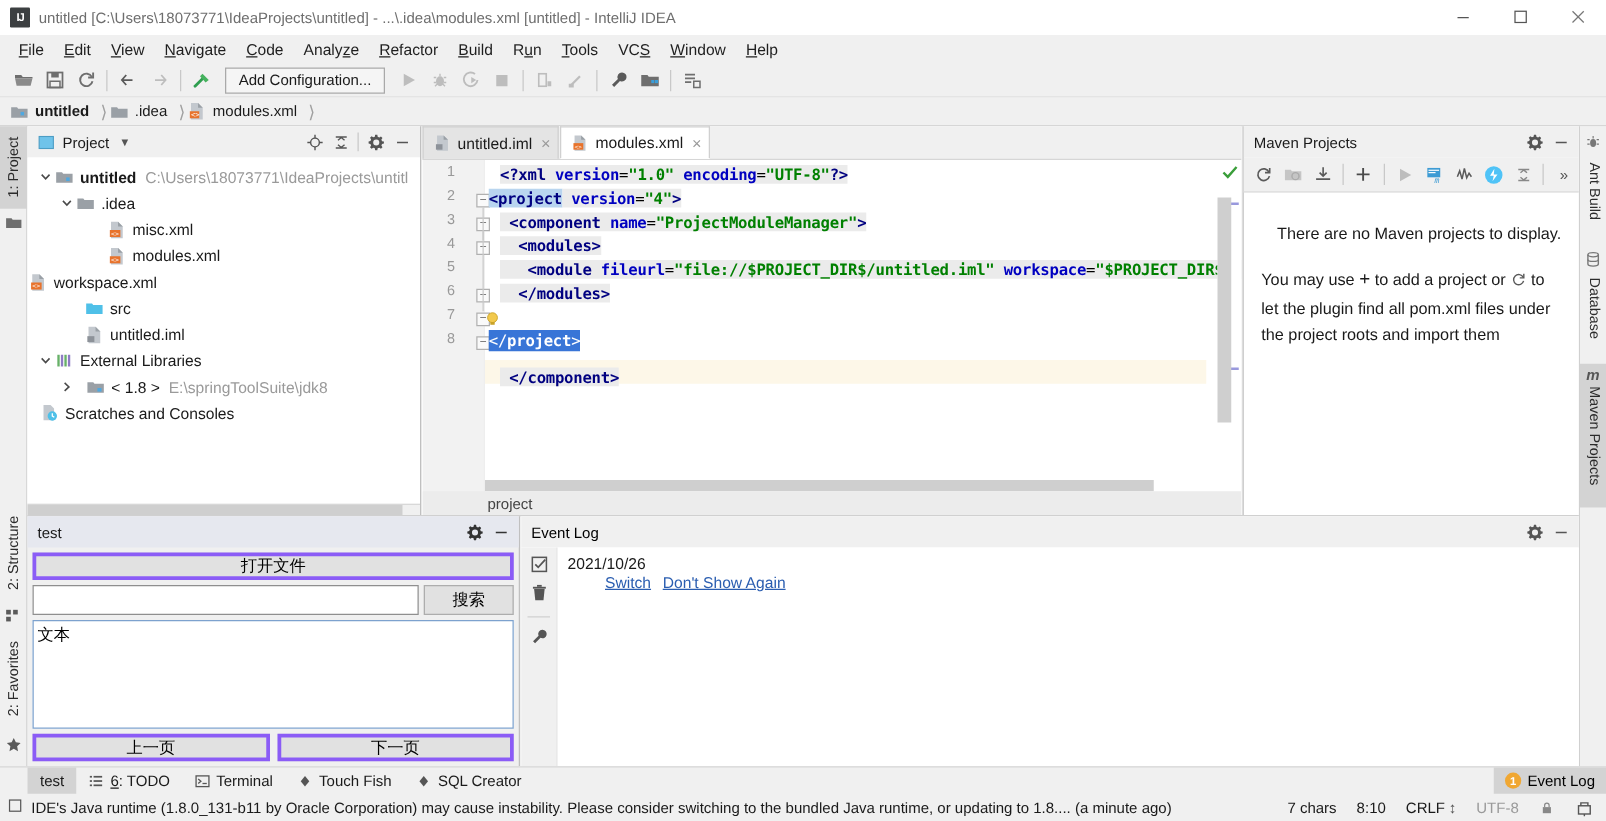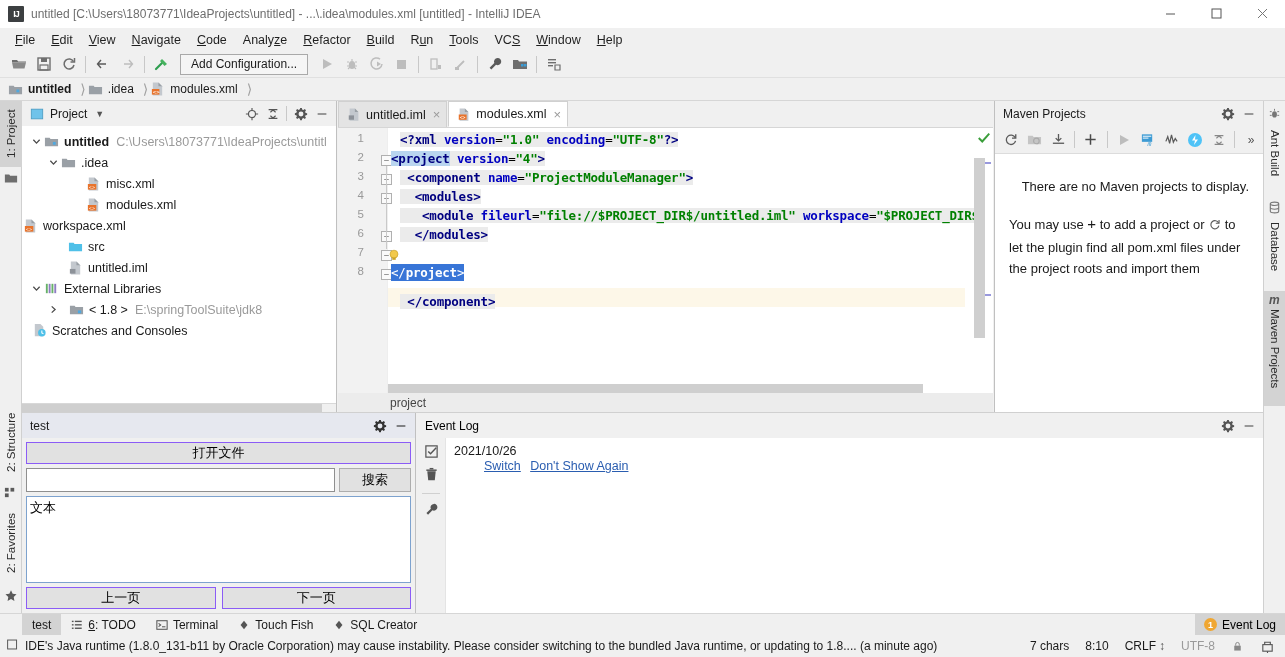--- a/index.html
+++ b/index.html
@@ -177,21 +177,21 @@
   .mvtext p { margin-bottom:16px; text-align:right; }
   .mvtext p.just { text-align:left; }
 
   
   .testpanel {
     position:absolute; left:22px; top:413px; width:394px; height:200px;
     background:#f0f0f0; display:flex; flex-direction:column; border-right:1px solid #c0c0c0;
   }
   .tp-body { flex:1; padding:4px 4px 4px 4px; display:flex; flex-direction:column; gap:4px; }
   .btn-wide {
-    height:22px; background:#e1e1e1; border:1px solid #8b5cf6;
+    height:22px; background:#e1e1e1; border:3px solid #8b5cf6;
     display:flex; align-items:center; justify-content:center; font-size:13px; color:#000;
   }
   .searchrow { display:flex; gap:4px; height:24px; }
   .txtinput { flex:1; background:#fff; border:1px solid #8f8f8f; height:24px; }
   .btn-small {
     width:72px; background:#e1e1e1; border:1px solid #adadad;
     display:flex; align-items:center; justify-content:center; font-size:13px;
   }
   .textarea {
     flex:1; background:#fff; border:1px solid #7da2ce;

